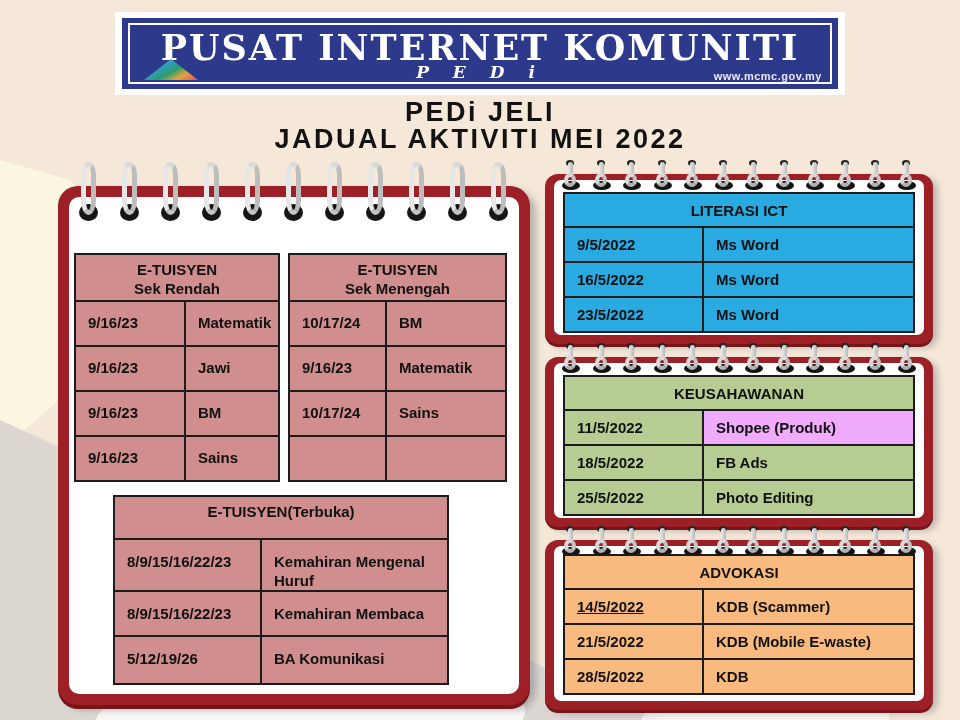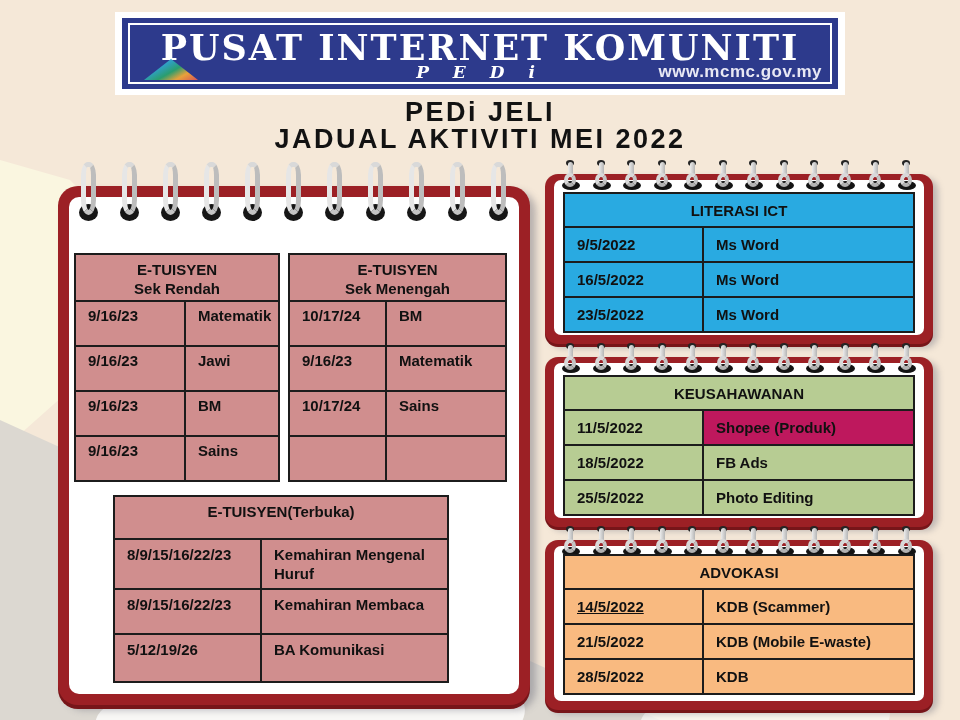--- a/index.html
+++ b/index.html
@@ -27,21 +27,21 @@
     color:#ffffff; font-family:"DejaVu Serif", serif; font-weight:bold;
     font-size:35px; letter-spacing:2px; white-space:nowrap;
   }
   .banner-sub {
     position:absolute; left:0; right:0; top:44px; text-align:center;
     color:#ffffff; font-family:"DejaVu Serif", serif; font-weight:bold; font-style:italic;
     font-size:17px; letter-spacing:9px;
   }
   .banner-url {
     position:absolute; right:16px; bottom:7px; color:#e8e8f4;
-    font-size:17px; font-weight:bold; letter-spacing:.5px;
+    font-size:11px; font-weight:bold; letter-spacing:.5px;
   }
   .banner-logo {
     position:absolute; left:22px; bottom:9px; width:54px; height:21px;
     clip-path:polygon(50% 0,100% 100%,0 100%);
     background:linear-gradient(150deg,#5fb0e8 0%,#2f9fc0 35%,#2a9d6f 55%,#e8a13a 75%,#d95555 100%);
   }
 
   
   .page-title {
     position:absolute; left:0; right:0; top:99px; text-align:center;
@@ -90,21 +90,21 @@
                  border:4px solid #d8d8d8; border-bottom-color:#b2b2b2;
                  border-right-color:#c4c4c4; border-radius:50%; }
 
   
   table { position:absolute; border-collapse:collapse; table-layout:fixed;
           color:#111; font-weight:bold; }
   td, th { border:2px solid #1c1c1c; font-size:15px; overflow:hidden; }
   th { text-align:center; line-height:19px; }
 
   .tbl-pink td, .tbl-pink th { }
-  .tbl-left td { vertical-align:top; padding:5px 4px 0 12px;border-radius:6px; }
+  .tbl-left td { vertical-align:top; padding:12px 4px 0 12px;border-radius:6px; }
   .tbl-left th { vertical-align:top; padding-top:5px; }
 
   .tbl-right td { vertical-align:middle; padding-left:12px; }
   .tbl-right th { vertical-align:middle; }
 
   #tbl-rendah   { left:16px;  top:67px;  width:204px; }
   #tbl-menengah { left:230px; top:67px;  width:217px; }
   #tbl-terbuka  { left:55px;  top:309px; width:334px; }
   #tbl-terbuka td { line-height:19px; }
 
@@ -453,21 +453,21 @@
       <colgroup>
           <col style="width:139px">
           <col style="width:211px">
         </colgroup>
       <tbody>
           <tr style="height:34px">
             <th colspan="2" style="background-color: rgb(183, 204, 147);">KEUSAHAWANAN</th>
           </tr>
       <tr style="height:35px">
             <td style="background-color: rgb(183, 204, 147);">11/5/2022</td>
-            <td style="background-color: #be185d;">Shopee (Produk)</td>
+            <td style="background-color: #f0abfc;">Shopee (Produk)</td>
           </tr>
       <tr style="height:35px">
             <td style="background-color: rgb(183, 204, 147);">18/5/2022</td>
             <td style="background-color: rgb(183, 204, 147);">FB Ads</td>
           </tr>
       <tr style="height:35px">
             <td style="background-color: rgb(183, 204, 147);">25/5/2022</td>
             <td style="background-color: rgb(183, 204, 147);">Photo Editing</td>
           </tr>
     </tbody>

